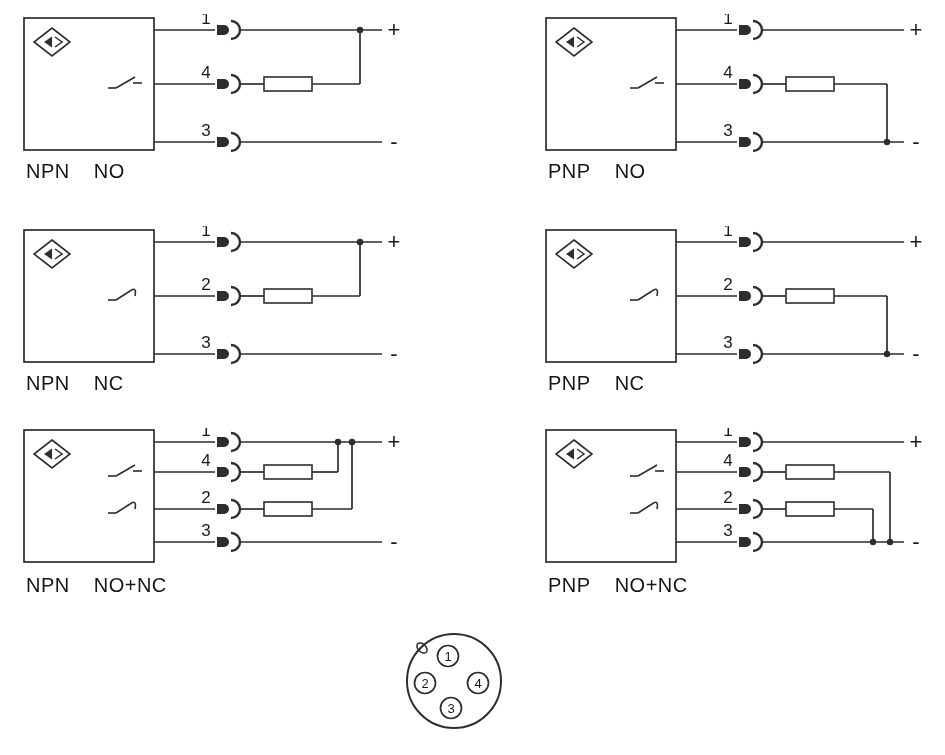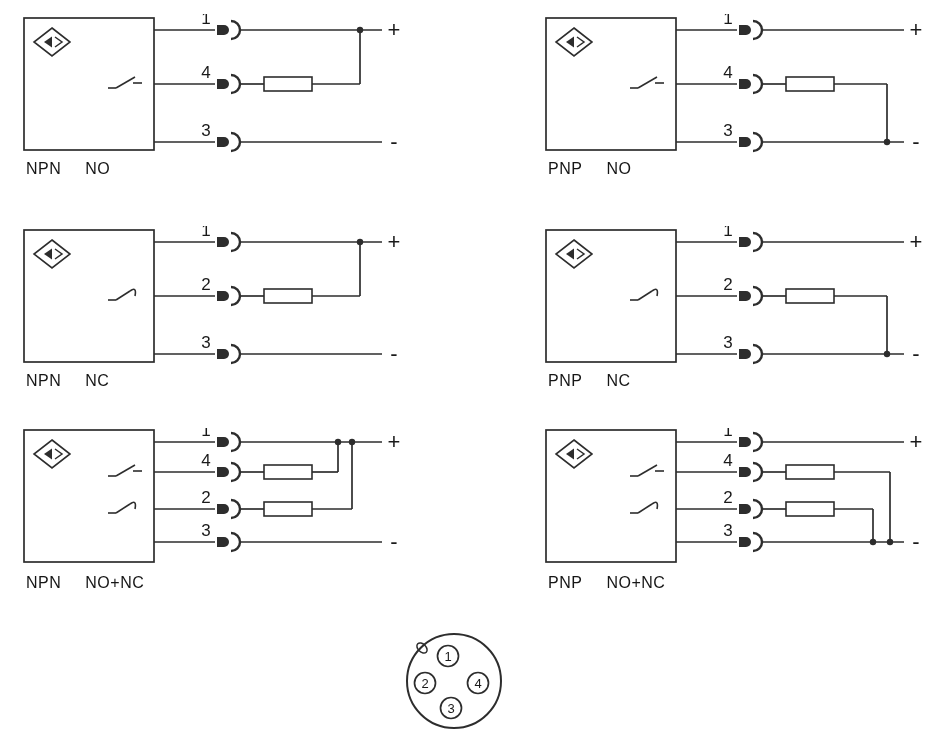--- a/index.html
+++ b/index.html
@@ -3,21 +3,21 @@
 <meta charset="utf-8">
 <style>
   html,body{margin:0;padding:0;background:#ffffff;}
   .page{
     position:relative;width:945px;height:755px;background:#ffffff;
     font-family:"Liberation Sans",sans-serif;overflow:hidden;
   }
   figure{position:absolute;margin:0;padding:0;}
   .caption{
     margin:4px 0 0 8px;display:flex;gap:24px;
-    font-size:16px;color:#161616;letter-spacing:.5px;
+    font-size:20px;color:#161616;letter-spacing:.5px;
   }
   svg{display:block;}
   svg text{font-family:"Liberation Sans",sans-serif;fill:#1a1a1a;}
 </style>
 </head>
 <body>
 
 <div class="page">
 
   <figure class="diagram" style="left:18px;top:14px">

